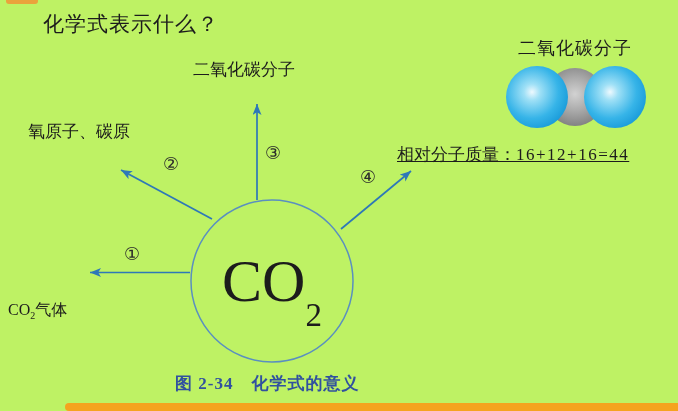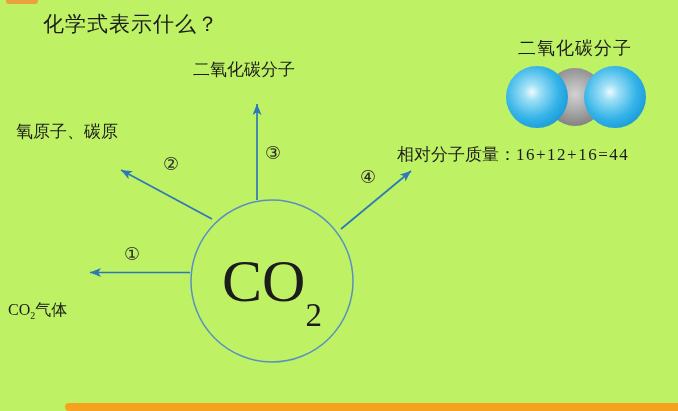--- a/index.html
+++ b/index.html
@@ -21,24 +21,24 @@
   #edge-bottom {
     left: 65px; top: 403px; width: 613px; height: 8px;
     background: #f5a31f; border-radius: 4px 0 0 4px;
   }
 
   
   #heading { left: 43px; top: 10px; font-size: 21px; letter-spacing: 1px; }
   #molecule-title { left: 518px; top: 36px; font-size: 18px; letter-spacing: 1px; }
   #label-elements { left: 193px; top: 58px; font-size: 17px; }
   #label-atoms { left: 4px; top: 120px; width: 126px; font-size: 17px;
-                 text-align: center; line-height: 24px; }
+                 text-align: right; line-height: 24px; }
   #label-gas { left: 8px; top: 261px; font-size: 16px; margin-top: 39px; }
   #label-gas sub { font-size: 10px; }
-  #label-mass { left: 397px; top: 143px; font-size: 17px; }
+  #label-mass { left: 397px; top: 143px; font-size: 17px; text-decoration: underline; }
   #label-mass .mass-value { letter-spacing: 1.5px; }
 
   
   .circ-num { font-size: 18px; color: #2b2b2b;
               font-family: "DejaVu Sans", sans-serif; }
   #num-1 { left: 124px; top: 243px; }
   #num-2 { left: 163px; top: 153px; }
   #num-3 { left: 265px; top: 142px; }
   #num-4 { left: 360px; top: 166px; }
 
@@ -116,14 +116,15 @@
   <div class="abs" id="label-gas"><span>CO</span><sub>2</sub><span>气体</span></div>
 
   <div class="abs" id="label-atoms">
     <span style="display:block">氧原子、碳原</span>
   </div>
 
   <div class="abs" id="label-elements">二氧化碳分子</div>
 
   <div class="abs" id="label-mass"><span>相对分子质量：</span><span class="mass-value">16+12+16=44</span></div>
 
+  <div class="abs" id="caption">图 2-34　化学式的意义</div>
 
 </div>
 
 </body></html>

